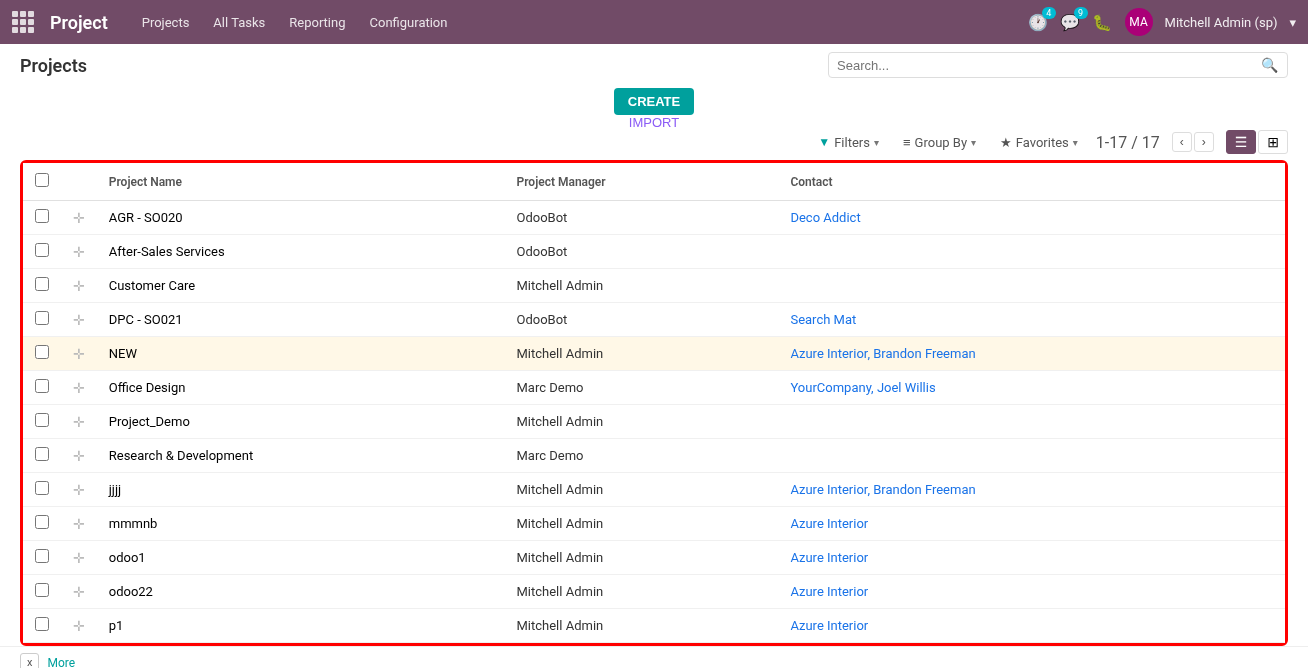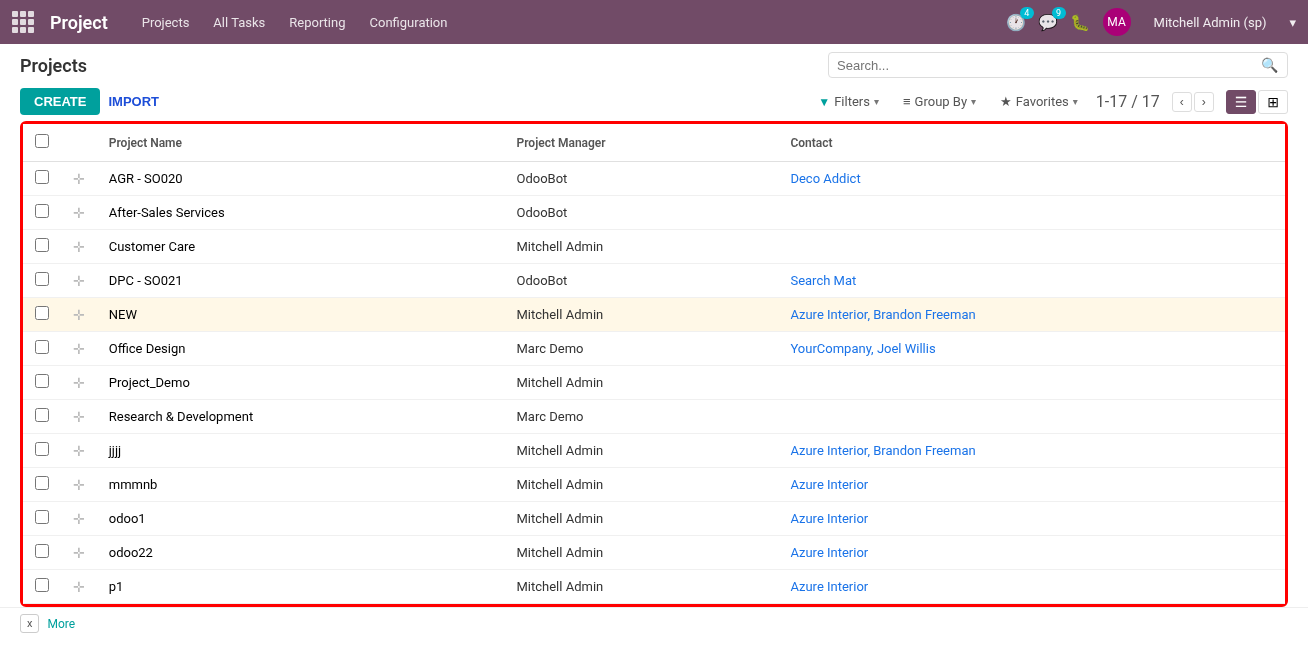--- a/index.html
+++ b/index.html
@@ -65,21 +65,21 @@
       color: #fff;
       border-radius: 10px;
       font-size: 9px;
       padding: 1px 4px;
       min-width: 14px;
       text-align: center;
     }
     .topnav-user {
       display: flex;
       align-items: center;
-      gap: 23px;
+      gap: 12px;
       color: rgba(255,255,255,0.9);
       cursor: pointer;
       font-size: 13px;
     }
     .user-avatar {
       width: 28px;
       height: 28px;
       border-radius: 50%;
       background: #a07;
       display: flex;
@@ -124,38 +124,38 @@
       color: #888;
       font-size: 14px;
     }
 
     
     .actions-row {
       display: flex;
       align-items: center;
       padding: 6px 20px;
       background: #fff;
-      gap: 8px;
+      flex-direction: column;
     }
     .btn-create {
       background: #00A09D;
       color: #fff;
       border: none;
       padding: 6px 14px;
       border-radius: 4px;
       font-size: 13px;
       font-weight: 600;
       cursor: pointer;
     }
     .btn-import {
       background: none;
       border: none;
-      color: #1d4ed8;
-      font-size: 13px;
-      font-weight: 700;
+      color: #8b5cf6;
+      font-size: 13px;
+      font-weight: 400;
       cursor: pointer;
     }
     .actions-right {
       display: flex;
       align-items: center;
       gap: 12px;
       margin-left: auto;
     }
     .filter-btn {
       display: flex;

